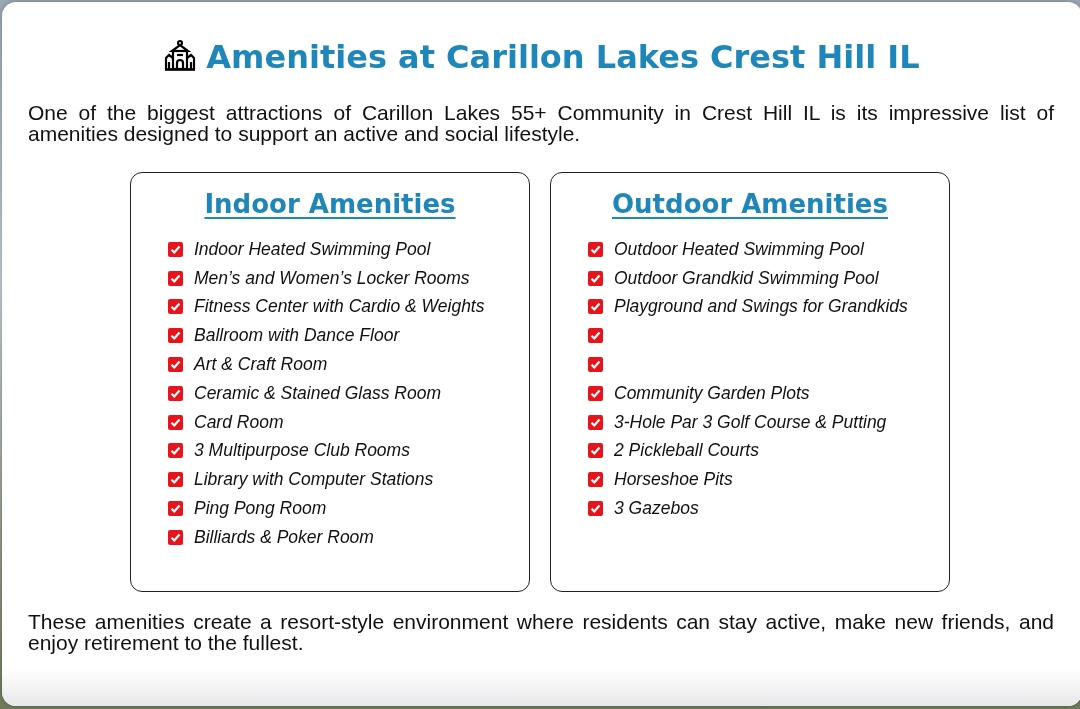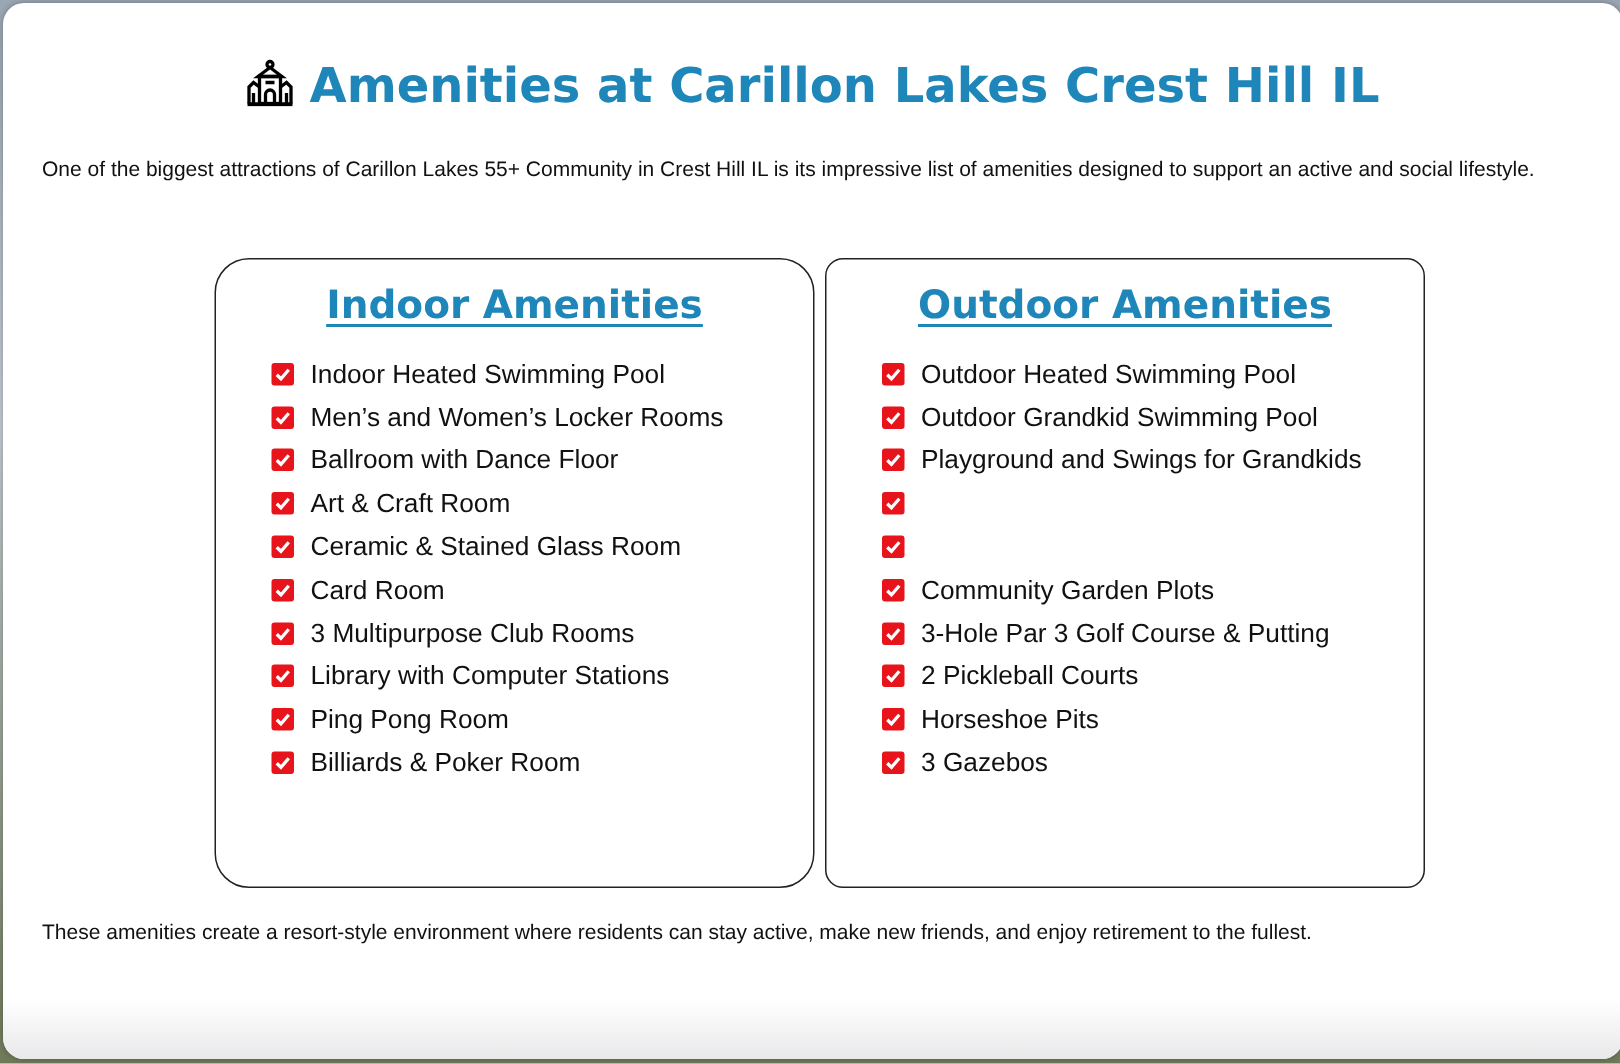--- a/index.html
+++ b/index.html
@@ -1,28 +1,28 @@
 <!DOCTYPE html>
 <html><head>
 <meta charset="utf-8">
 <style>
   html,body{margin:0;padding:0;}
   body{width:1080px;height:709px;overflow:hidden;background:linear-gradient(180deg,#9aa6b4 0%,#c5ccd4 40%,#6f7a5a 100%);font-family:"Liberation Sans",sans-serif;position:relative;}
   .card{position:absolute;left:2px;top:2px;width:1080px;height:704px;background:#fff;border-radius:14px;box-shadow:0 0 4px rgba(0,0,0,0.3);box-sizing:border-box;}
   .card:after{content:"";position:absolute;left:0;right:0;bottom:0;height:40px;border-radius:0 0 14px 14px;background:linear-gradient(180deg,rgba(255,255,255,0) 0%,rgba(230,230,232,0.9) 100%);pointer-events:none;}
   .title{position:absolute;left:0;top:36px;width:1080px;text-align:center;font-family:"DejaVu Sans",sans-serif;font-weight:bold;font-size:32px;color:#1e86b8;white-space:nowrap;}
   .title .bicon{display:inline-block;width:32px;height:32px;vertical-align:-3px;margin-right:10px;}
-  .intro,.outro{position:absolute;left:26px;width:1026px;font-size:14px;line-height:21px;color:#111;text-align:justify;}
+  .intro,.outro{position:absolute;left:26px;width:1026px;font-size:21px;line-height:21px;color:#111;text-align:justify;}
   .intro{top:100px;}
   .outro{top:609px;}
   .box{position:absolute;top:170px;width:400px;height:420px;border:1px solid #222;border-radius:12px;box-sizing:border-box;}
-  .box.left{left:141px;border-radius:23px;}
+  .box.left{left:128px;}
   .box.right{left:548px;padding-left:36px;}
   .box h2{margin:0;position:absolute;top:16px;left:0;width:100%;text-align:center;font-family:"DejaVu Sans",sans-serif;font-weight:bold;font-size:26px;color:#1e86b8;text-decoration:underline;text-decoration-thickness:2px;text-underline-offset:4px;}
-  .box ul{list-style:none;margin:0;padding:0;position:absolute;top:62px;left:37px;}
+  .box ul{list-style:none;margin:0;padding:0;position:absolute;top:62px;left:37px;font-style:italic;}
   .box li{height:28.8px;display:flex;align-items:center;font-size:17.5px;color:#111;white-space:nowrap;}
   .chk{display:inline-block;width:15px;height:15px;background:#e8141c;border-radius:2px;margin-right:11px;position:relative;flex:none;}
   .chk svg{position:absolute;left:2px;top:2px;}
 </style>
 </head>
 <body>
 
 <div class="card">
   <div class="title">
     <span class="bicon">
@@ -61,20 +61,28 @@
             </svg>
           </span>
           <span>Men’s and Women’s Locker Rooms</span>
         </li>
         <li>
           <span class="chk">
             <svg width="11" height="11" viewBox="0 0 11 11">
               <path d="M1.5 5.8 L4.3 8.5 L9.5 2.5" stroke="#fff" stroke-width="2.2" fill="none"></path>
             </svg>
           </span>
+          <span>Fitness Center with Cardio &amp; Weights</span>
+        </li>
+        <li>
+          <span class="chk">
+            <svg width="11" height="11" viewBox="0 0 11 11">
+              <path d="M1.5 5.8 L4.3 8.5 L9.5 2.5" stroke="#fff" stroke-width="2.2" fill="none"></path>
+            </svg>
+          </span>
           <span>Ballroom with Dance Floor</span>
         </li>
         <li>
           <span class="chk">
             <svg width="11" height="11" viewBox="0 0 11 11">
               <path d="M1.5 5.8 L4.3 8.5 L9.5 2.5" stroke="#fff" stroke-width="2.2" fill="none"></path>
             </svg>
           </span>
           <span>Art &amp; Craft Room</span>
         </li>

